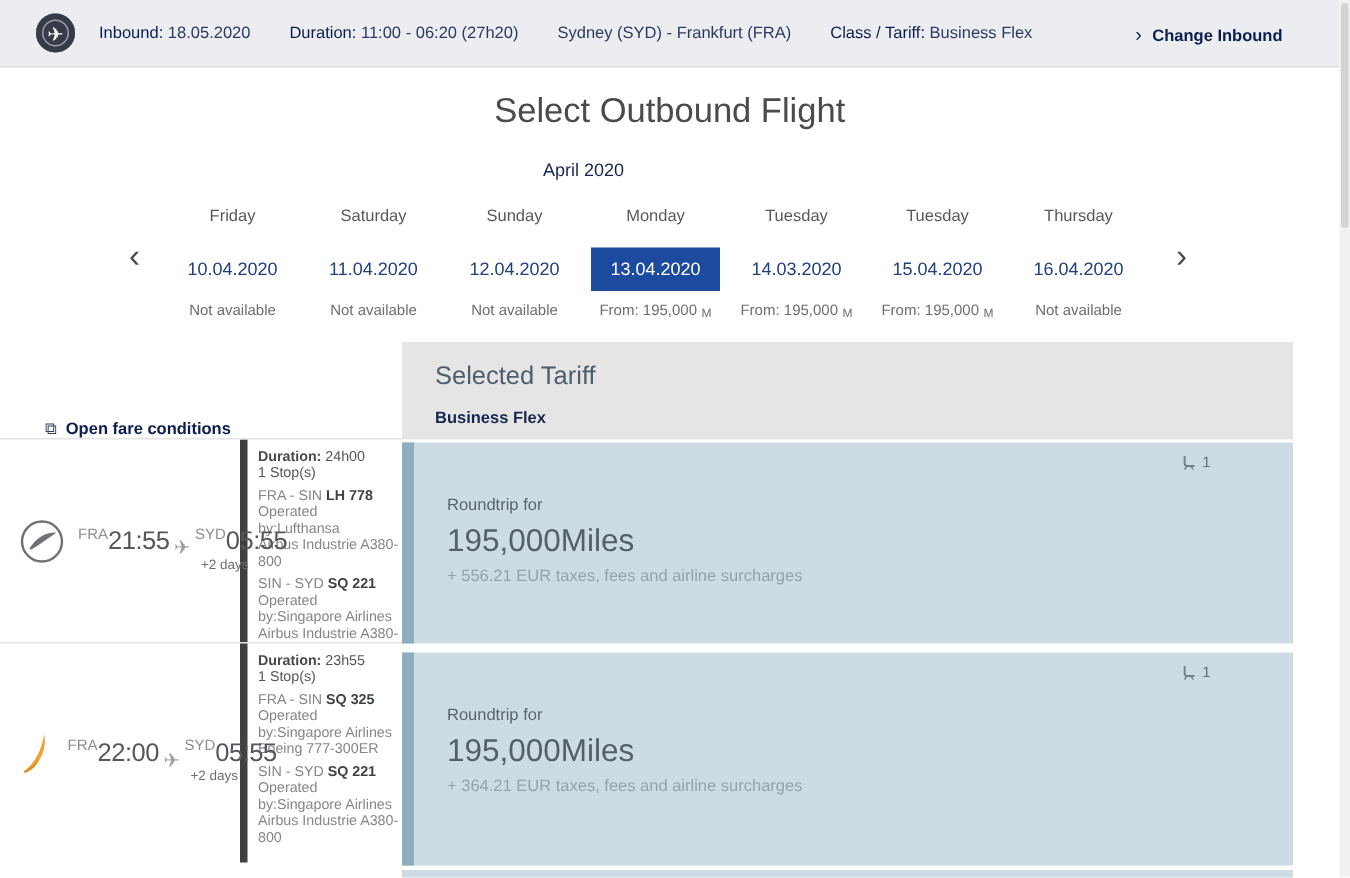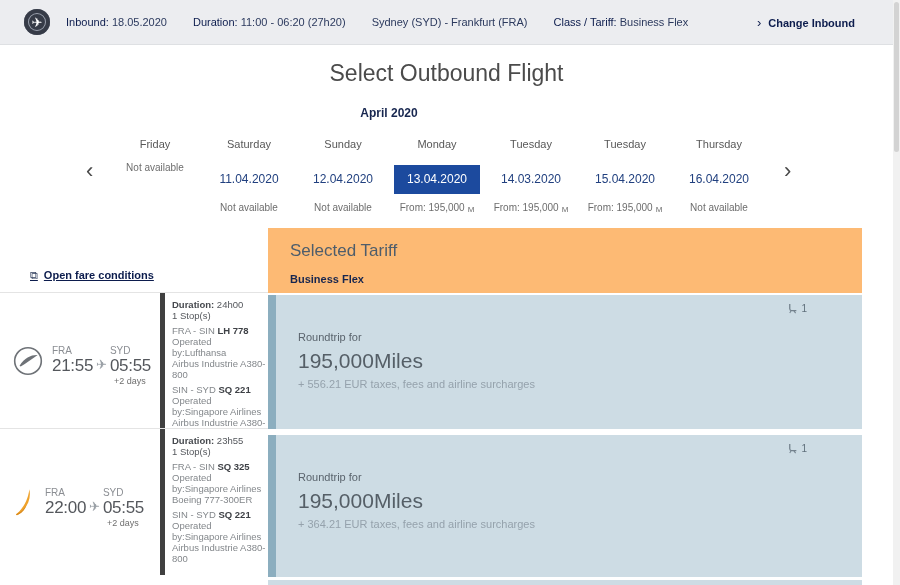--- a/index.html
+++ b/index.html
@@ -12,60 +12,60 @@
   .tb-logo { width:26px; height:26px; border-radius:50%; background:#363b47; color:#fff; flex:0 0 26px;
              display:flex; align-items:center; justify-content:center; font-size:13px; margin-right:16px;
              box-shadow: inset 0 0 0 4px #363b47, inset 0 0 0 5px #9aa0ad; }
   .tb-item { font-size:11px; color:#2c3a5e; margin-right:26px; white-space:nowrap; }
   .tb-item b { color:#0c1c4d; font-weight:400; }
   .tb-change { margin-left:auto; font-size:11px; font-weight:700; color:#0c1c4d; cursor:pointer; white-space:nowrap; }
   .tb-change .chevron { font-weight:400; margin-right:7px; font-size:13px; }
 
   
   .page-title { position:absolute; top:60px; left:0; width:893px; text-align:center; font-size:23px; color:#4b4b4b; font-weight:400; }
-  .page-month { position:absolute; top:106px; left:0; width:778px; text-align:center; font-size:12px; font-weight:700; color:#17264f; }
+  .page-month { position:absolute; top:106px; left:0; width:778px; text-align:center; font-size:12px; font-weight:400; color:#17264f; }
 
   
   .carousel { position:absolute; top:138px; left:0; width:893px; height:78px; }
   .days { position:absolute; left:108px; top:0; display:flex; }
   .day-col { width:94px; text-align:center; }
   .day-name { font-size:11px; color:#585858; height:16px; }
   .day-date { margin:11px auto 0; width:86px; height:29px; line-height:29px; font-size:12px; color:#21407f; cursor:pointer; }
   .day-date.selected { background:#1c4a9e; color:#fff; }
   .day-status { margin-top:8px; font-size:10px; color:#6d6d6d; white-space:nowrap; }
   .m-logo { font-size:8px; vertical-align:-1px; margin-left:3px; color:#6d6d6d; }
   .chev { position:absolute; top:22px; font-size:22px; line-height:22px; color:#4a4a4a; cursor:pointer; }
   .chev.prev { left:86px; } .chev.next { left:784px; }
 
   
   .main { position:absolute; top:228px; left:0; width:862px; display:flex; }
   .leftcol { width:268px; }
   .rightcol { width:594px; }
 
   .fareblock { height:65px; border-bottom:1px solid #e4e4e4; position:relative; }
-  .farelink { position:absolute; left:30px; bottom:10px; font-size:11px; font-weight:700; color:#0c1c4d; cursor:pointer;text-decoration:underline; }
+  .farelink { position:absolute; left:30px; bottom:0; font-size:11px; font-weight:700; color:#0c1c4d; cursor:pointer; }
   .fareicon { font-weight:400; font-size:11px; margin-right:6px; color:#33415f; }
 
   .lrow { display:flex; }
   .lrow0 { height:136px; border-bottom:1px solid #e4e4e4; }
   .lrow1 { height:146px; }
   .finfo { width:160px; display:flex; align-items:center; padding-left:13px; cursor:pointer; }
   .logo { margin-right:9px; display:flex; align-items:center; }
-  .port { display:flex; flex-direction:column; position:relative; }
+  .port { display:flex; flex-direction:row; position:relative; }
   .pcode { font-size:10px; color:#8b8e93; }
   .ptime { font-size:17px; color:#54575c; letter-spacing:-0.3px; }
   .pnote { position:absolute; top:100%; left:4px; font-size:9px; color:#6f6f6f; white-space:nowrap; }
   .plane-icon { font-size:13px; color:#9aa0a6; margin:8px 3px 0 3px; }
   .fdetails { width:108px; border-left:5px solid #404040; padding:6px 0 0 7px; font-size:9.5px;
               line-height:11px; color:#83878b; overflow:hidden; }
   .dline { color:#54575c; } .dline b { font-weight:700; color:#46494e; }
   .seg { margin-top:4px; }
   .fno { color:#3e4146; font-weight:700; }
 
-  .tariffhdr { height:65px; background:#fdba74; padding:13px 0 0 22px; }
+  .tariffhdr { height:65px; background:#e5e5e5; padding:13px 0 0 22px; }
   .th-title { font-size:17px; color:#4e5d6b; font-weight:400; }
   .th-name { margin-top:12px; font-size:11px; font-weight:700; color:#17264f; }
 
   .panel { position:relative; background:#cddce4; padding:36px 0 0 30px; cursor:pointer; }
   .panel0 { height:134px; margin-top:2px; }
   .panel1 { height:142px; margin-top:6px; }
   .accent-bar { position:absolute; left:0; top:0; bottom:0; width:8px; background:#8caebf; }
   .seats { position:absolute; top:8px; right:55px; font-size:10px; color:#5f6f7b; display:flex; align-items:center; }
   .seats svg { margin-right:3px; }
   .pprefix { font-size:11px; color:#5a646d; }
@@ -89,20 +89,21 @@
 </div>
 
 <div class="page-title">Select Outbound Flight</div>
 <div class="page-month">April 2020</div>
 
 <div class="carousel">
   <span class="chev prev">‹</span>
   <div class="days">
       <div class="day-col">
   <div class="day-name">Friday</div>
+  <div class="day-date"><span>10.04.2020</span></div>
   <div class="day-status"><span>Not available</span></div>
 </div>
       <div class="day-col">
   <div class="day-name">Saturday</div>
   <div class="day-date"><span>11.04.2020</span></div>
   <div class="day-status"><span>Not available</span></div>
 </div>
       <div class="day-col">
   <div class="day-name">Sunday</div>
   <div class="day-date"><span>12.04.2020</span></div>

